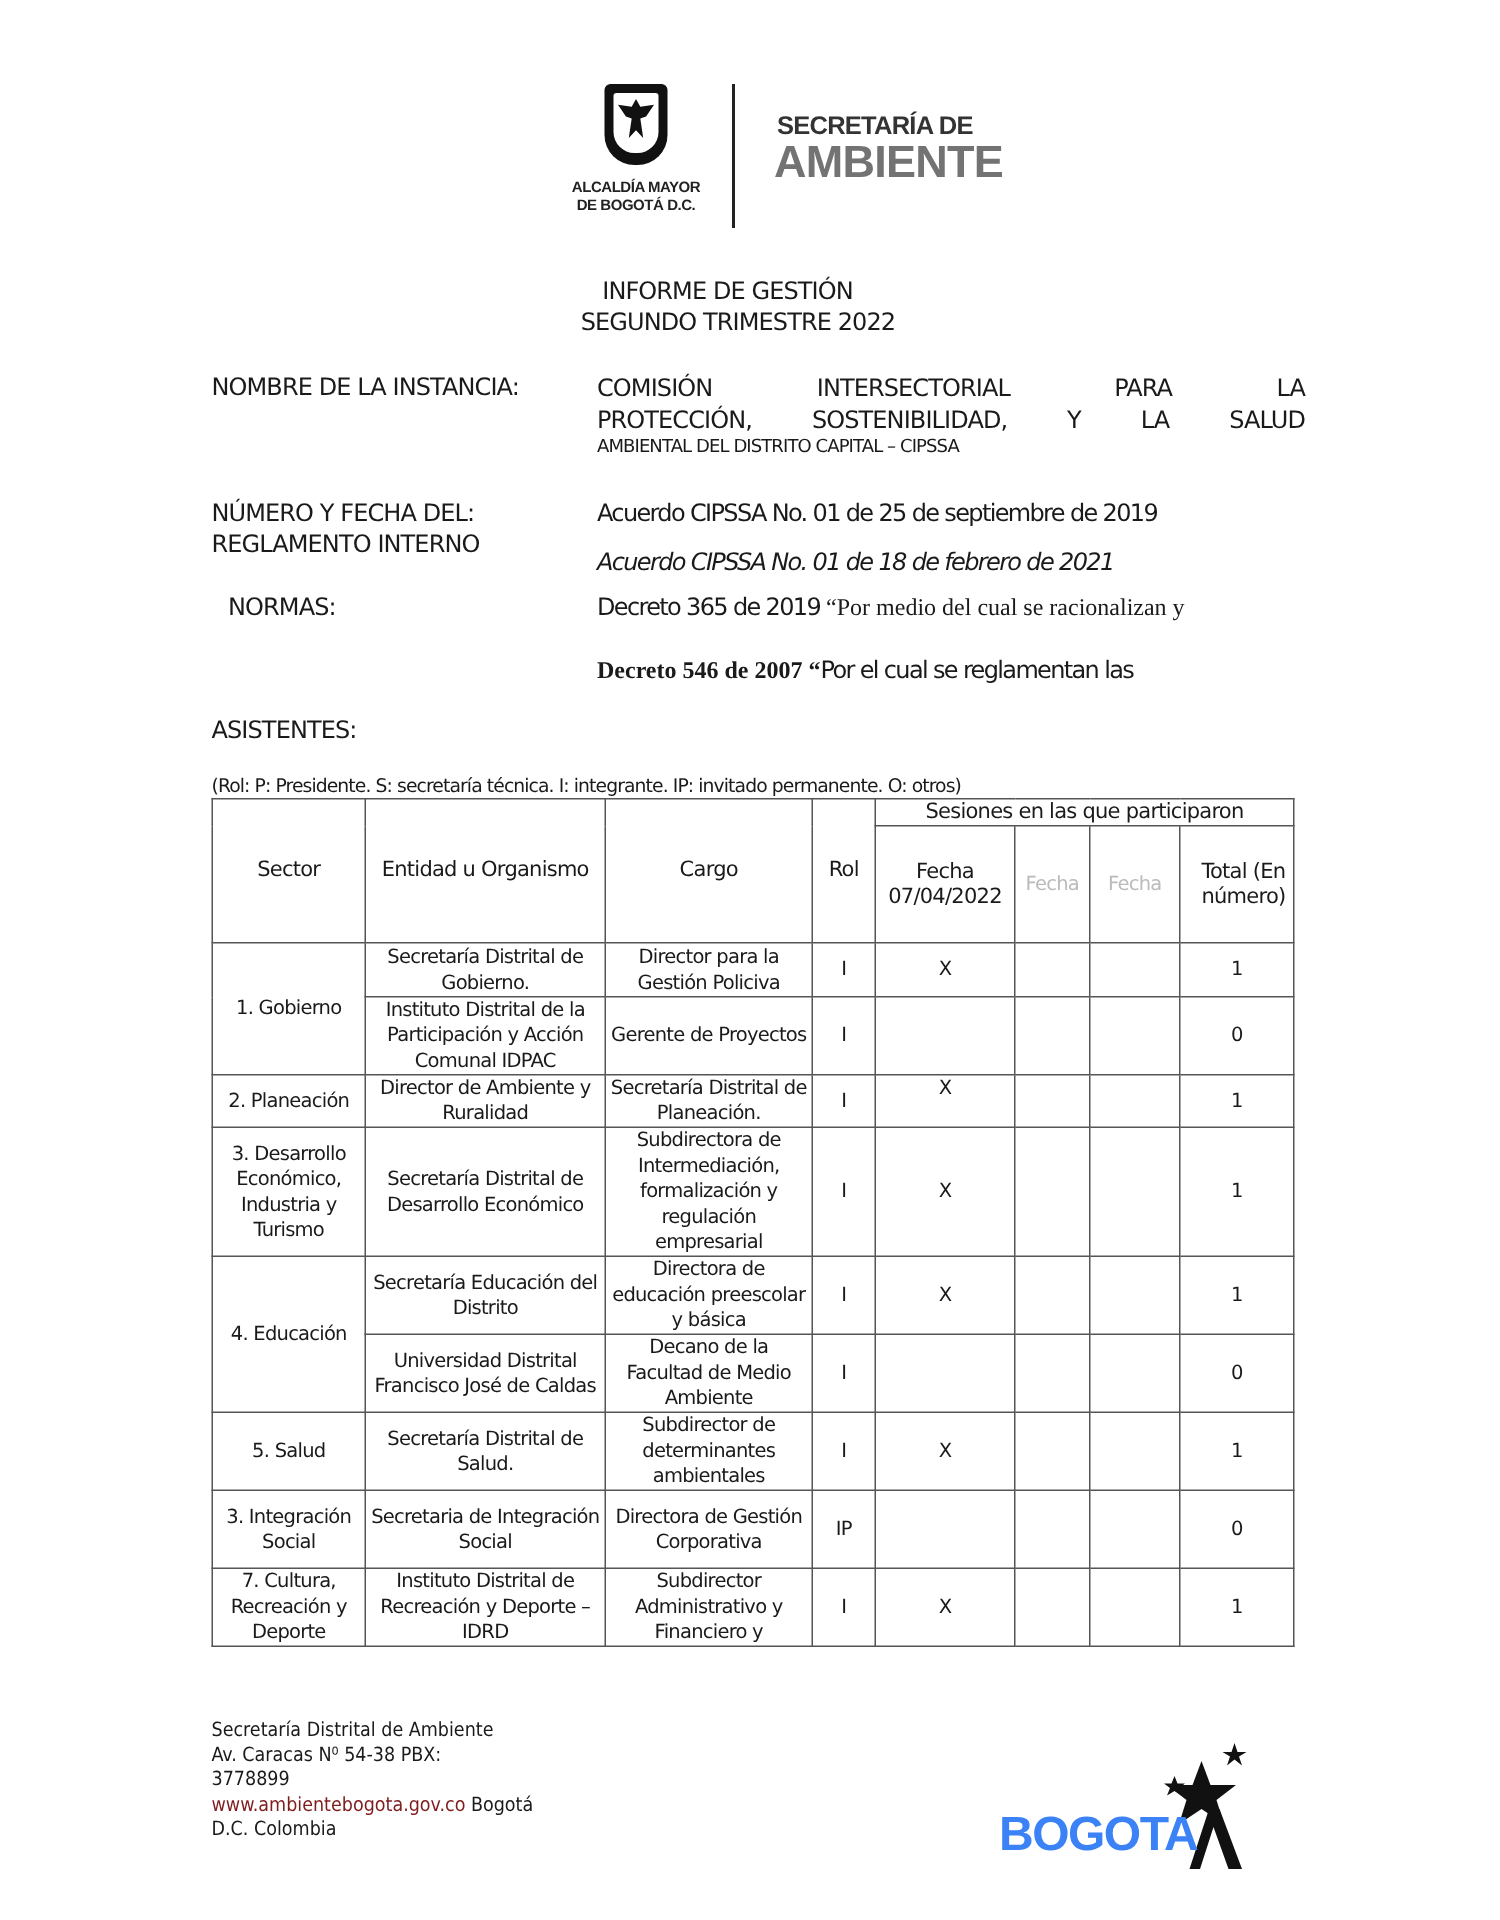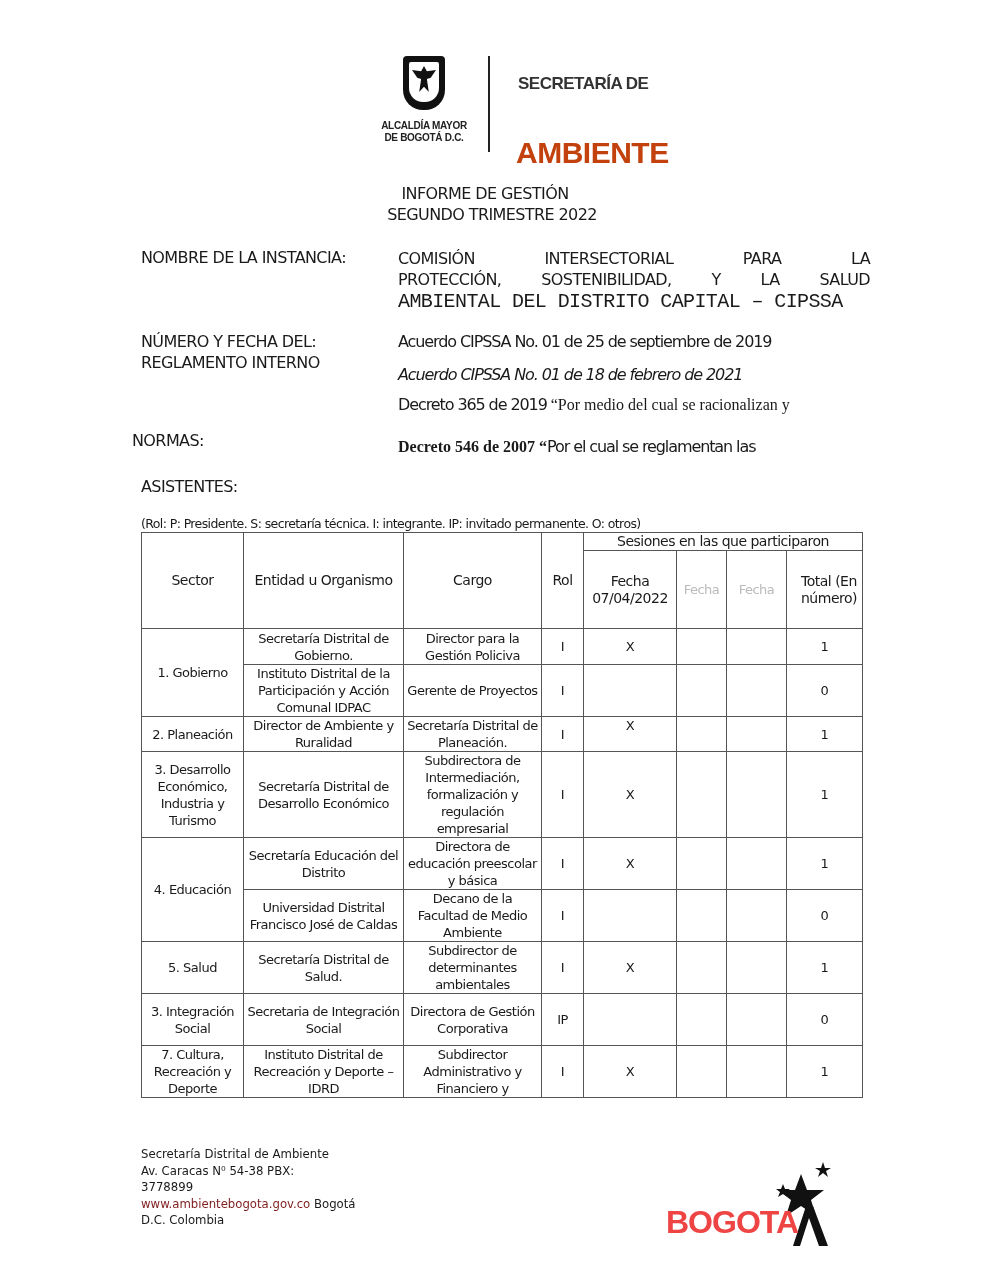--- a/index.html
+++ b/index.html
@@ -7,41 +7,41 @@
   .abs { position:absolute; }
   .cond { font-family:"DejaVu Sans", sans-serif; letter-spacing:-0.6px; }
   
   .logo-left { left:368px; top:56px; width:112px; height:98px; text-align:center; }
   .shield { width:42px; height:54px; margin:0 auto; background:#111; border-radius:4px 4px 20px 20px; position:relative; }
   .shield-inner { position:absolute; left:6px; top:6px; width:30px; height:40px; background:#fff; border-radius:2px 2px 14px 14px; }
   .eagle { position:absolute; left:9px; top:10px; width:24px; height:26px; background:#111; clip-path:polygon(50% 0,62% 20%,100% 15%,78% 45%,62% 50%,70% 100%,50% 80%,30% 100%,38% 50%,22% 45%,0 15%,38% 20%); }
   .alc { font-family:"Liberation Sans", sans-serif; font-weight:bold; font-size:10px; line-height:12px; color:#222; margin-top:10px; letter-spacing:-0.3px; }
   .logo-divider { left:488px; top:56px; width:2px; height:96px; background:#222; }
   .sec-top { left:518px; top:74px; font-family:"Liberation Sans", sans-serif; font-weight:bold; font-size:17px; color:#333; letter-spacing:-0.5px; }
-  .sec-main { left:516px; top:92px; font-family:"Liberation Sans", sans-serif; font-weight:bold; font-size:30px; color:#c2410c; letter-spacing:-0.5px;margin-top:44px; }
+  .sec-main { left:516px; top:92px; font-family:"Liberation Sans", sans-serif; font-weight:bold; font-size:30px; color:#737373; letter-spacing:-0.5px; }
   
   .title1 { left:0; width:970px; top:184px; text-align:center; font-size:16px; }
   .title2 { left:0; width:984px; top:205px; text-align:center; font-size:16px; }
   .lbl { font-size:16px; }
   .val { font-size:16px; }
   .just { left:398px; width:472px; font-size:16px; text-align:justify; text-align-last:justify; line-height:21px; }
   .serif { font-family:"Liberation Serif", serif; font-size:16px; letter-spacing:0; }
   .bold { font-weight:bold; }
   .rolnote { left:141px; top:516px; font-size:12.5px; }
   
   table.att { position:absolute; left:141px; top:532px; width:721px; border-collapse:collapse; table-layout:fixed; font-size:13px; }
   table.att td, table.att th { border:1px solid #555; text-align:center; vertical-align:middle; padding:0 2px; font-weight:normal; line-height:17px; letter-spacing:-0.5px; }
   table.att th { font-size:14px;margin-top:36px; }
   .muted { color:#bbbbbb; }
   .tot-h { text-align:left !important; padding-left:14px !important; }
   
   .footer { left:141px; top:1146px; font-size:13px; line-height:16.5px; letter-spacing:0; }
   .link { color:#7f1d1d; }
   .bogota { left:666px; top:1160px; width:170px; height:90px; }
-  .bog-text { position:absolute; left:0; top:44px; font-family:"Liberation Sans", sans-serif; font-weight:bold; font-size:32px; color:#ef4444; letter-spacing:-1px; }
+  .bog-text { position:absolute; left:0; top:44px; font-family:"Liberation Sans", sans-serif; font-weight:bold; font-size:32px; color:#3b82f6; letter-spacing:-1px; }
 </style>
 </head>
 <body>
 
 <div class="abs logo-left">
   <div class="shield">
     <div class="shield-inner"></div>
     <div class="eagle"></div>
   </div>
   <div class="alc">
@@ -52,28 +52,28 @@
 <div class="abs logo-divider"></div>
 <div class="abs sec-top">SECRETARÍA DE</div>
 <div class="abs sec-main">AMBIENTE</div>
 
 <div class="abs title1 cond">INFORME DE GESTIÓN</div>
 <div class="abs title2 cond">SEGUNDO TRIMESTRE 2022</div>
 
 <div class="abs lbl cond" style="left:141px; top:248px;">NOMBRE DE LA INSTANCIA:</div>
 <div class="abs just cond" style="top:248px;">COMISIÓN INTERSECTORIAL PARA LA</div>
 <div class="abs just cond" style="top:269px;">PROTECCIÓN, SOSTENIBILIDAD, Y LA SALUD</div>
-<div class="abs cond" style="left:398px; top:290px; font-size:20px;font-family:Liberation Mono, monospace;">AMBIENTAL DEL DISTRITO CAPITAL – CIPSSA</div>
+<div class="abs cond" style="left:398px; top:290px; font-size:12px;">AMBIENTAL DEL DISTRITO CAPITAL – CIPSSA</div>
 
 <div class="abs lbl cond" style="left:141px; top:332px;">NÚMERO Y FECHA DEL:</div>
 <div class="abs lbl cond" style="left:141px; top:353px;">REGLAMENTO INTERNO</div>
 <div class="abs val cond" style="left:398px; top:332px; letter-spacing:-1.1px;">Acuerdo CIPSSA No. 01 de 25 de septiembre de 2019</div>
 <div class="abs val cond" style="left:398px; top:365px; letter-spacing:-1.1px;font-style:italic;">Acuerdo CIPSSA No. 01 de 18 de febrero de 2021</div>
 
-<div class="abs lbl cond" style="left:132px; top:395px;margin-top:36px;">NORMAS:</div>
+<div class="abs lbl cond" style="left:152px; top:395px;">NORMAS:</div>
 <div class="abs" style="left:398px; top:394px; line-height:21px; white-space:nowrap;">
   <span class="cond" style="font-size:16px; letter-spacing:-1.1px;">Decreto 365 de 2019</span><span class="serif"> “Por medio del cual se racionalizan y</span><br>
 </div>
 <div class="abs" style="left:398px; top:436px; line-height:21px; white-space:nowrap;">
   <span class="serif bold">Decreto 546 de 2007 “</span><span class="cond" style="font-size:16px; letter-spacing:-1.1px;">Por el cual se reglamentan las</span><br>
 </div>
 
 <div class="abs lbl cond" style="left:141px; top:477px;">ASISTENTES:</div>
 <div class="abs rolnote cond">(Rol: P: Presidente. S: secretaría técnica. I: integrante. IP: invitado permanente. O: otros)</div>
 

